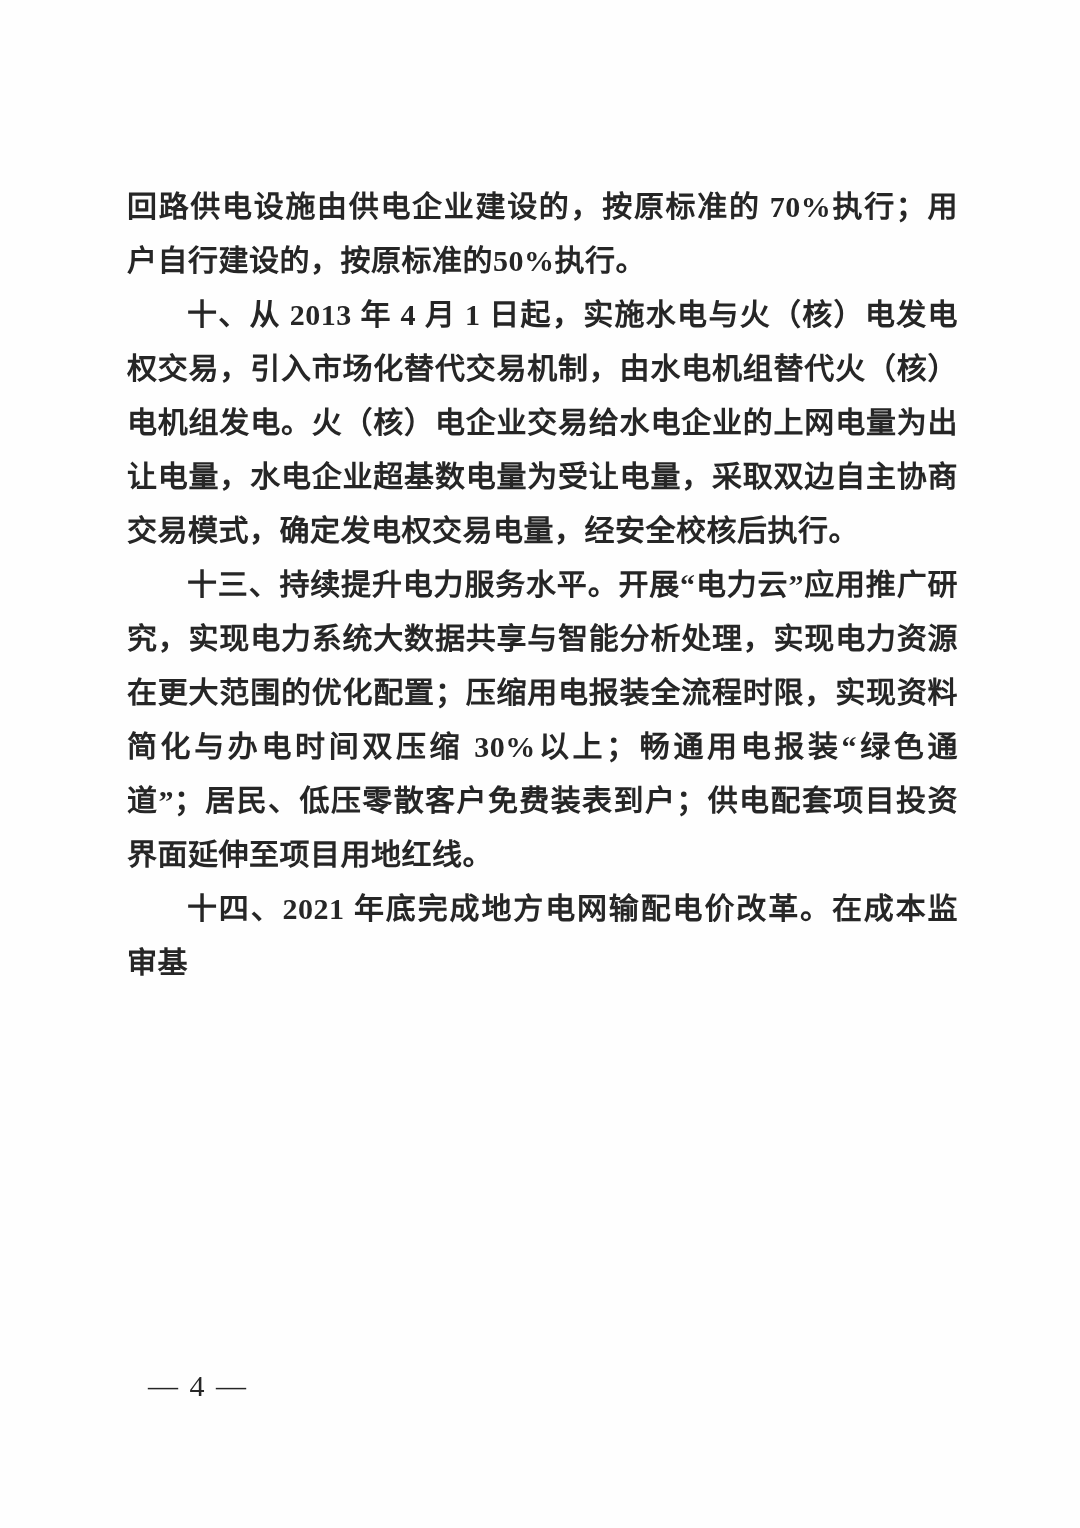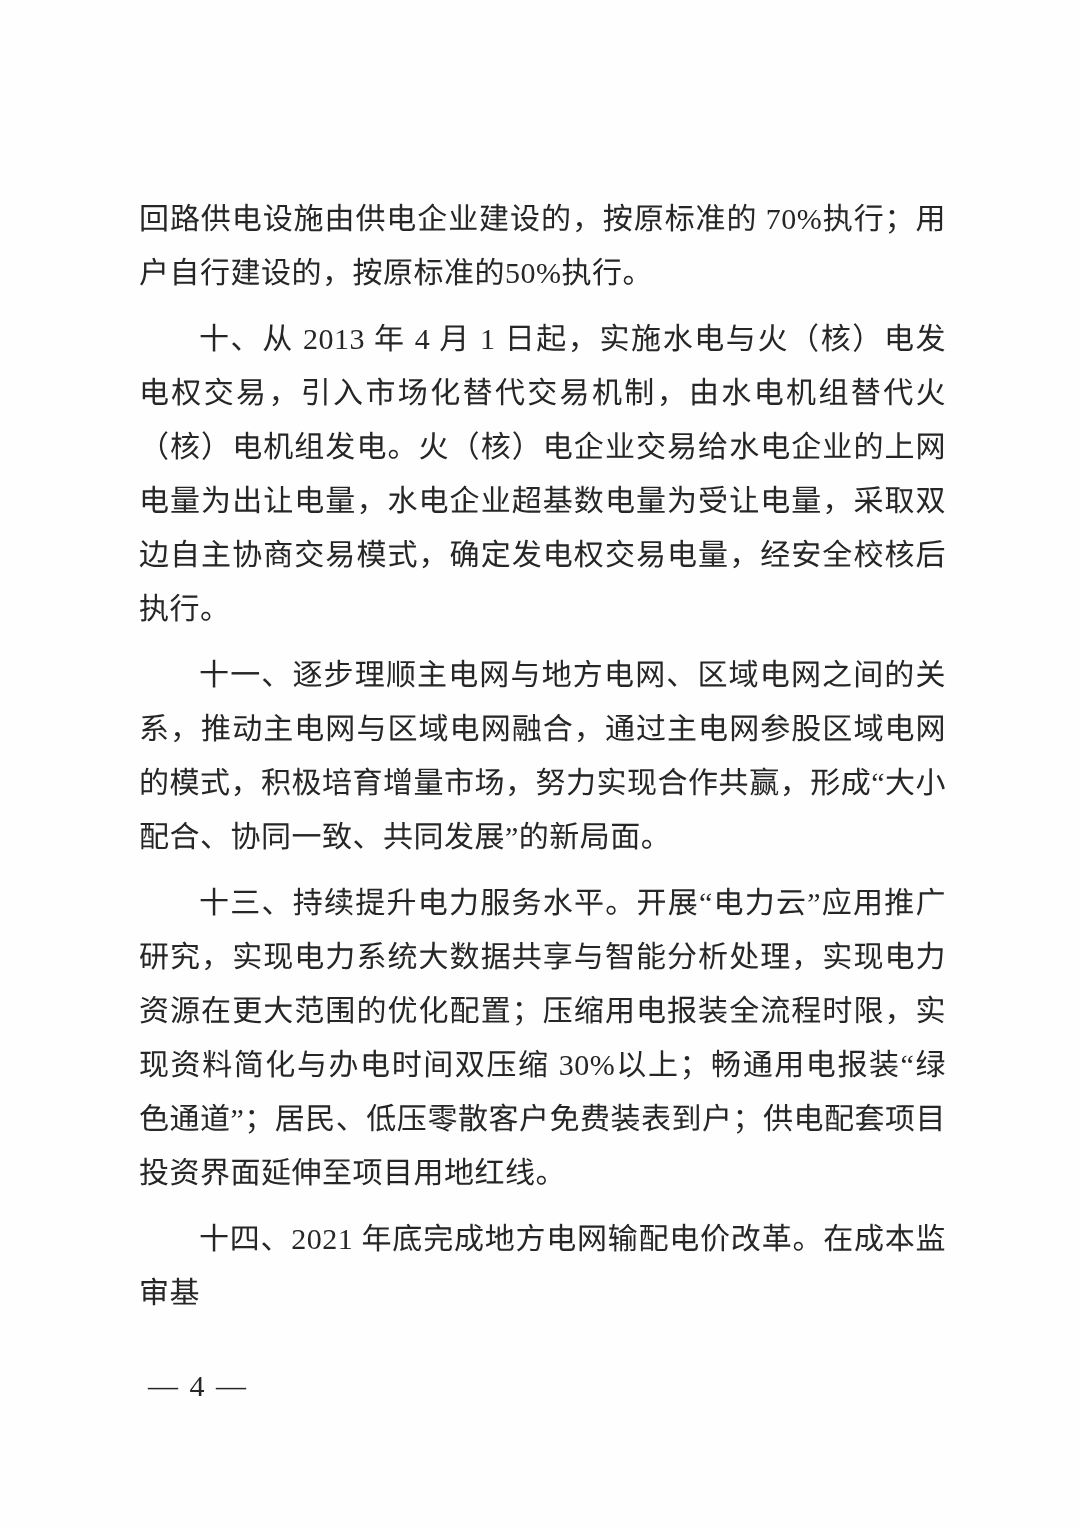--- a/index.html
+++ b/index.html
@@ -28,22 +28,23 @@
     top: 180px;
     width: 831px;
     color: #262626;
     font-size: 30px;
     line-height: 54px;
     text-align: justify;
     text-justify: inter-ideograph;
     letter-spacing: 0.5px;
   }
   .text-column p {
-    margin: 12px;
+    margin: 0;
     padding: 0;
+    font-weight: bold;
   }
   .text-column p.indent {
     text-indent: 2em;
   }
   .page-footer {
     position: absolute;
     left: 148px;
     top: 1366px;
     color: #262626;
     font-size: 30px;
@@ -52,20 +53,19 @@
   }
 </style>
 </head>
 <body>
 
 <div class="page">
 
   <div class="text-column">
     <p>回路供电设施由供电企业建设的，按原标准的 70%执行；用户自行建设的，按原标准的50%执行。</p>
     <p class="indent">十、从 2013 年 4 月 1 日起，实施水电与火（核）电发电权交易，引入市场化替代交易机制，由水电机组替代火（核）电机组发电。火（核）电企业交易给水电企业的上网电量为出让电量，水电企业超基数电量为受让电量，采取双边自主协商交易模式，确定发电权交易电量，经安全校核后执行。</p>
-    <p class="indent">十一、逐步理顺主电网与地方电网、区域电网之间的关系，推动主电网与区域电网融合，通过主电网参股区域电网的模式，积极培育增量市场，努力实现合作共赢，形成“大小配合、协同一致、共同发展”的新局面。</p>
     <p class="indent">十三、持续提升电力服务水平。开展“电力云”应用推广研究，实现电力系统大数据共享与智能分析处理，实现电力资源在更大范围的优化配置；压缩用电报装全流程时限，实现资料简化与办电时间双压缩 30%以上；畅通用电报装“绿色通道”；居民、低压零散客户免费装表到户；供电配套项目投资界面延伸至项目用地红线。</p>
     <p class="indent">十四、2021 年底完成地方电网输配电价改革。在成本监审基</p>
   </div>
 
   <div class="page-footer">— 4 —</div>
 
 </div>
 
 </body></html>

